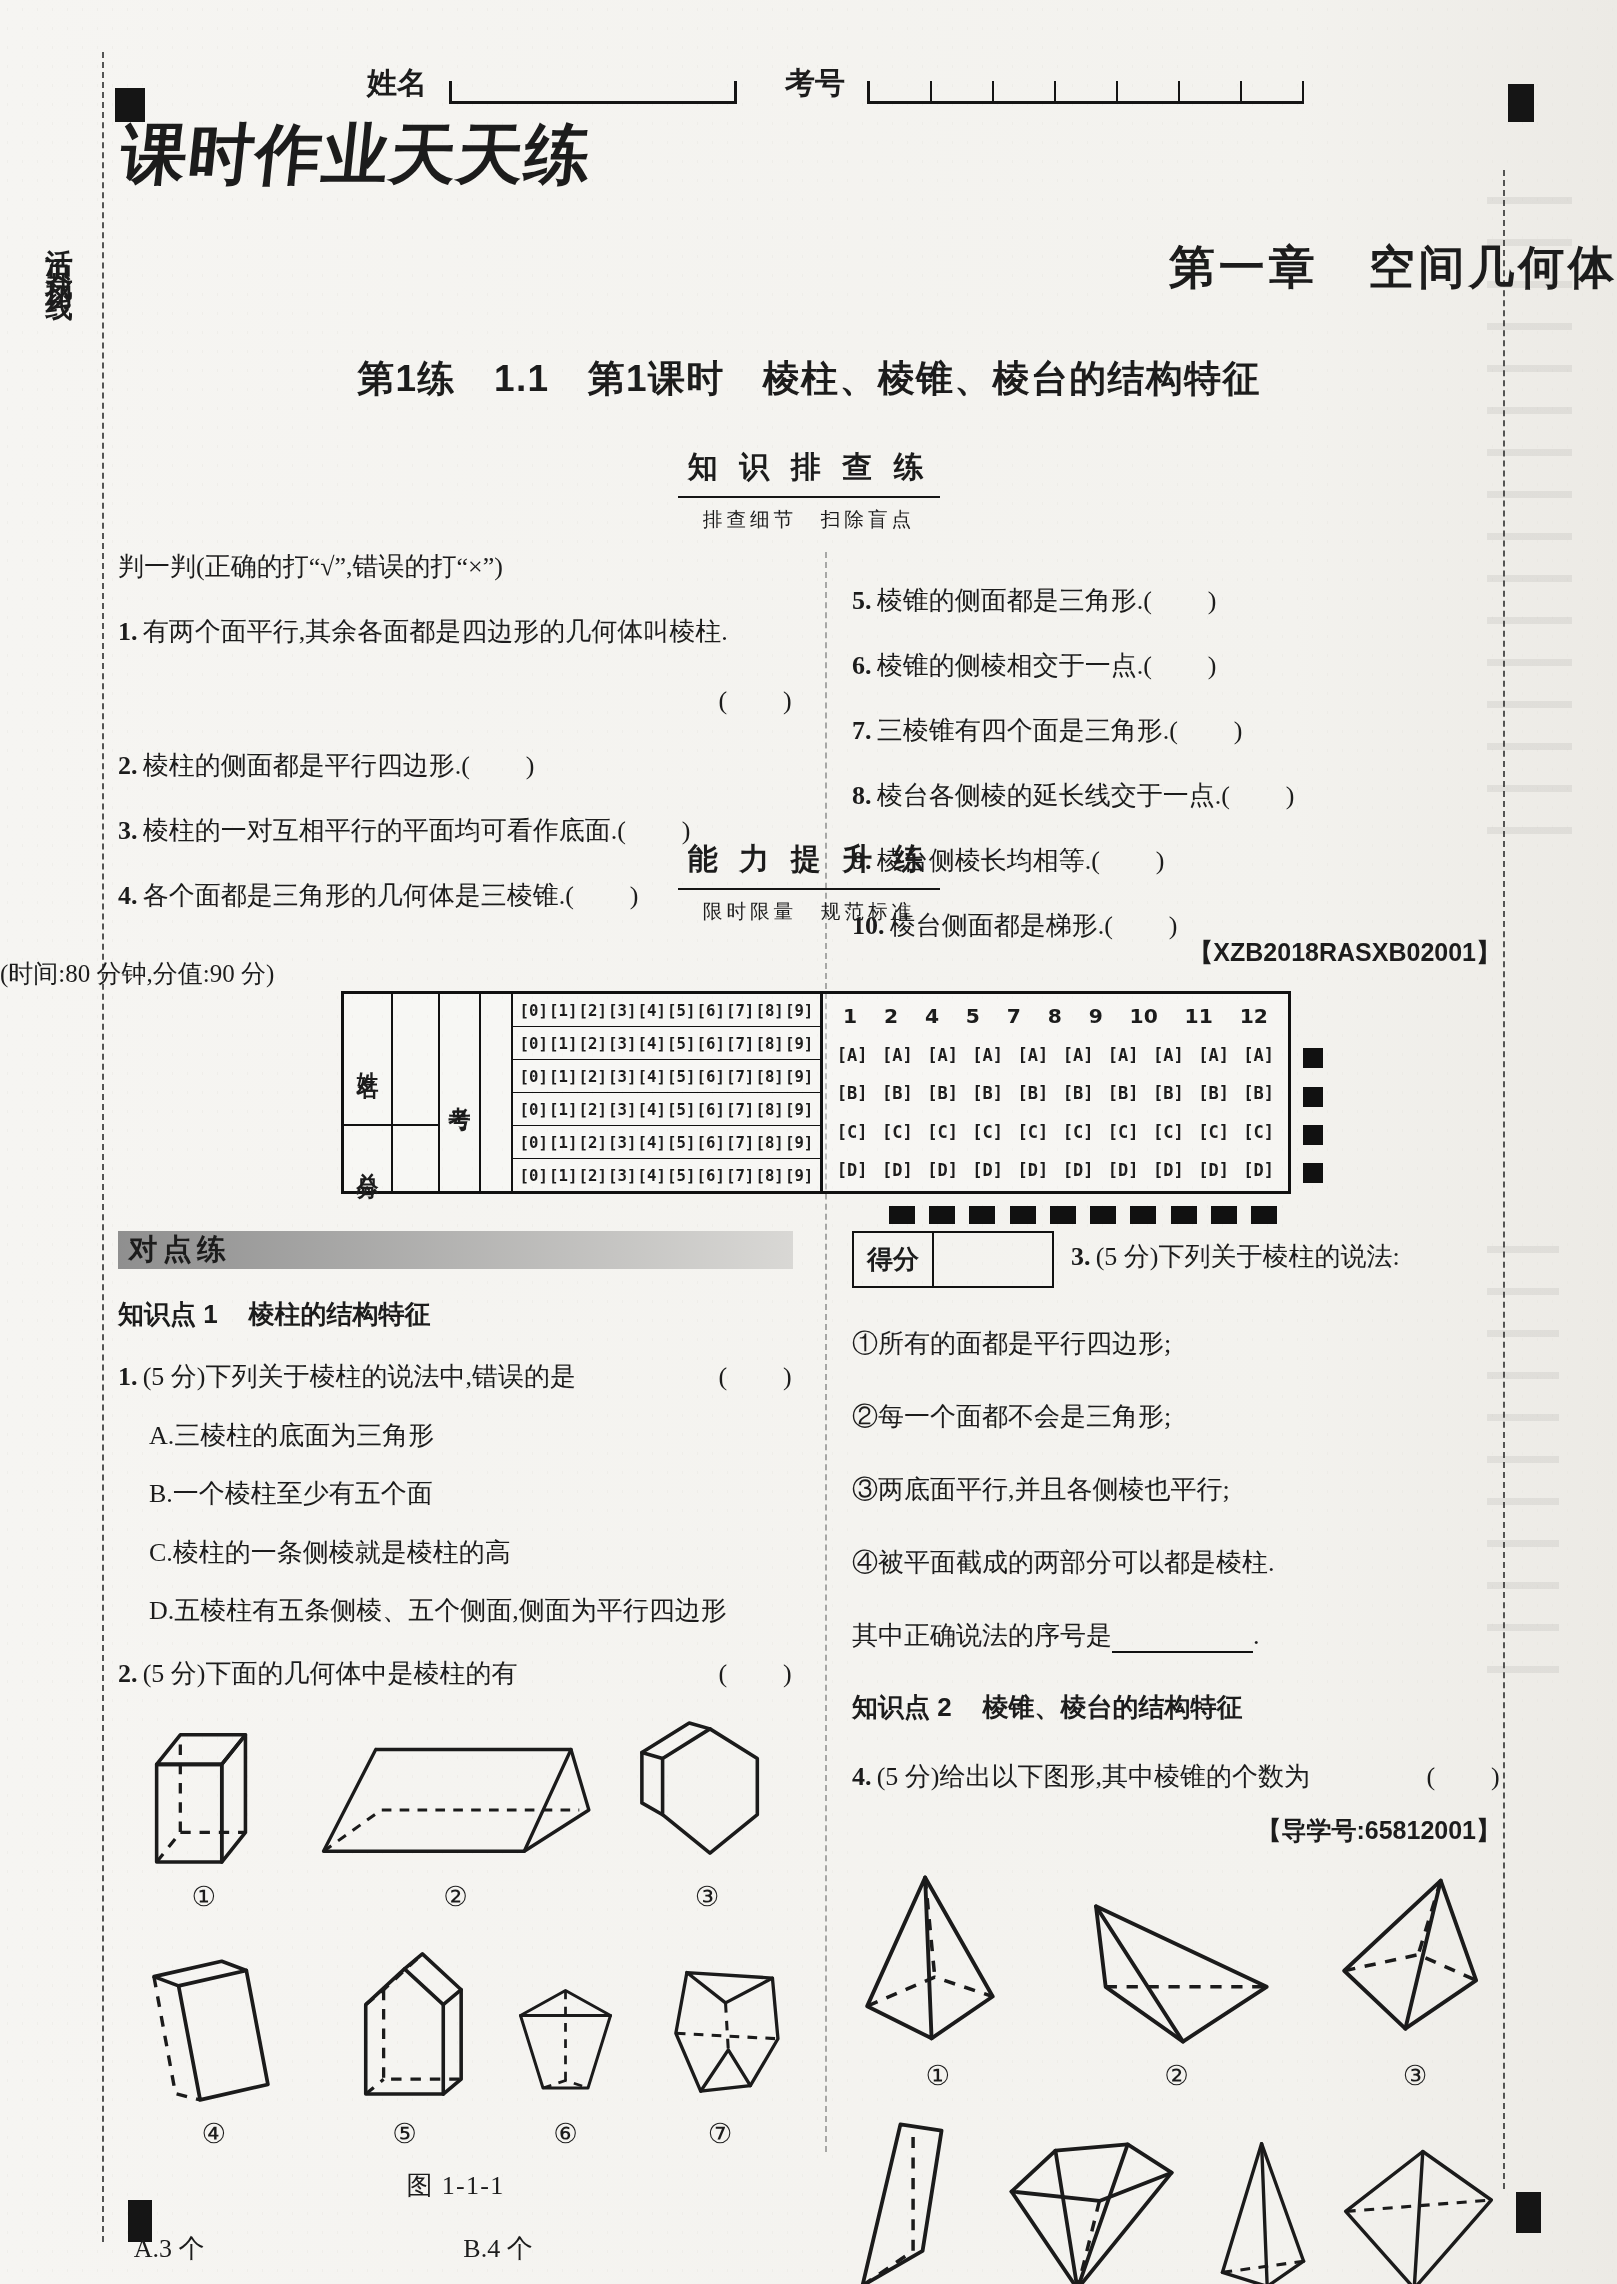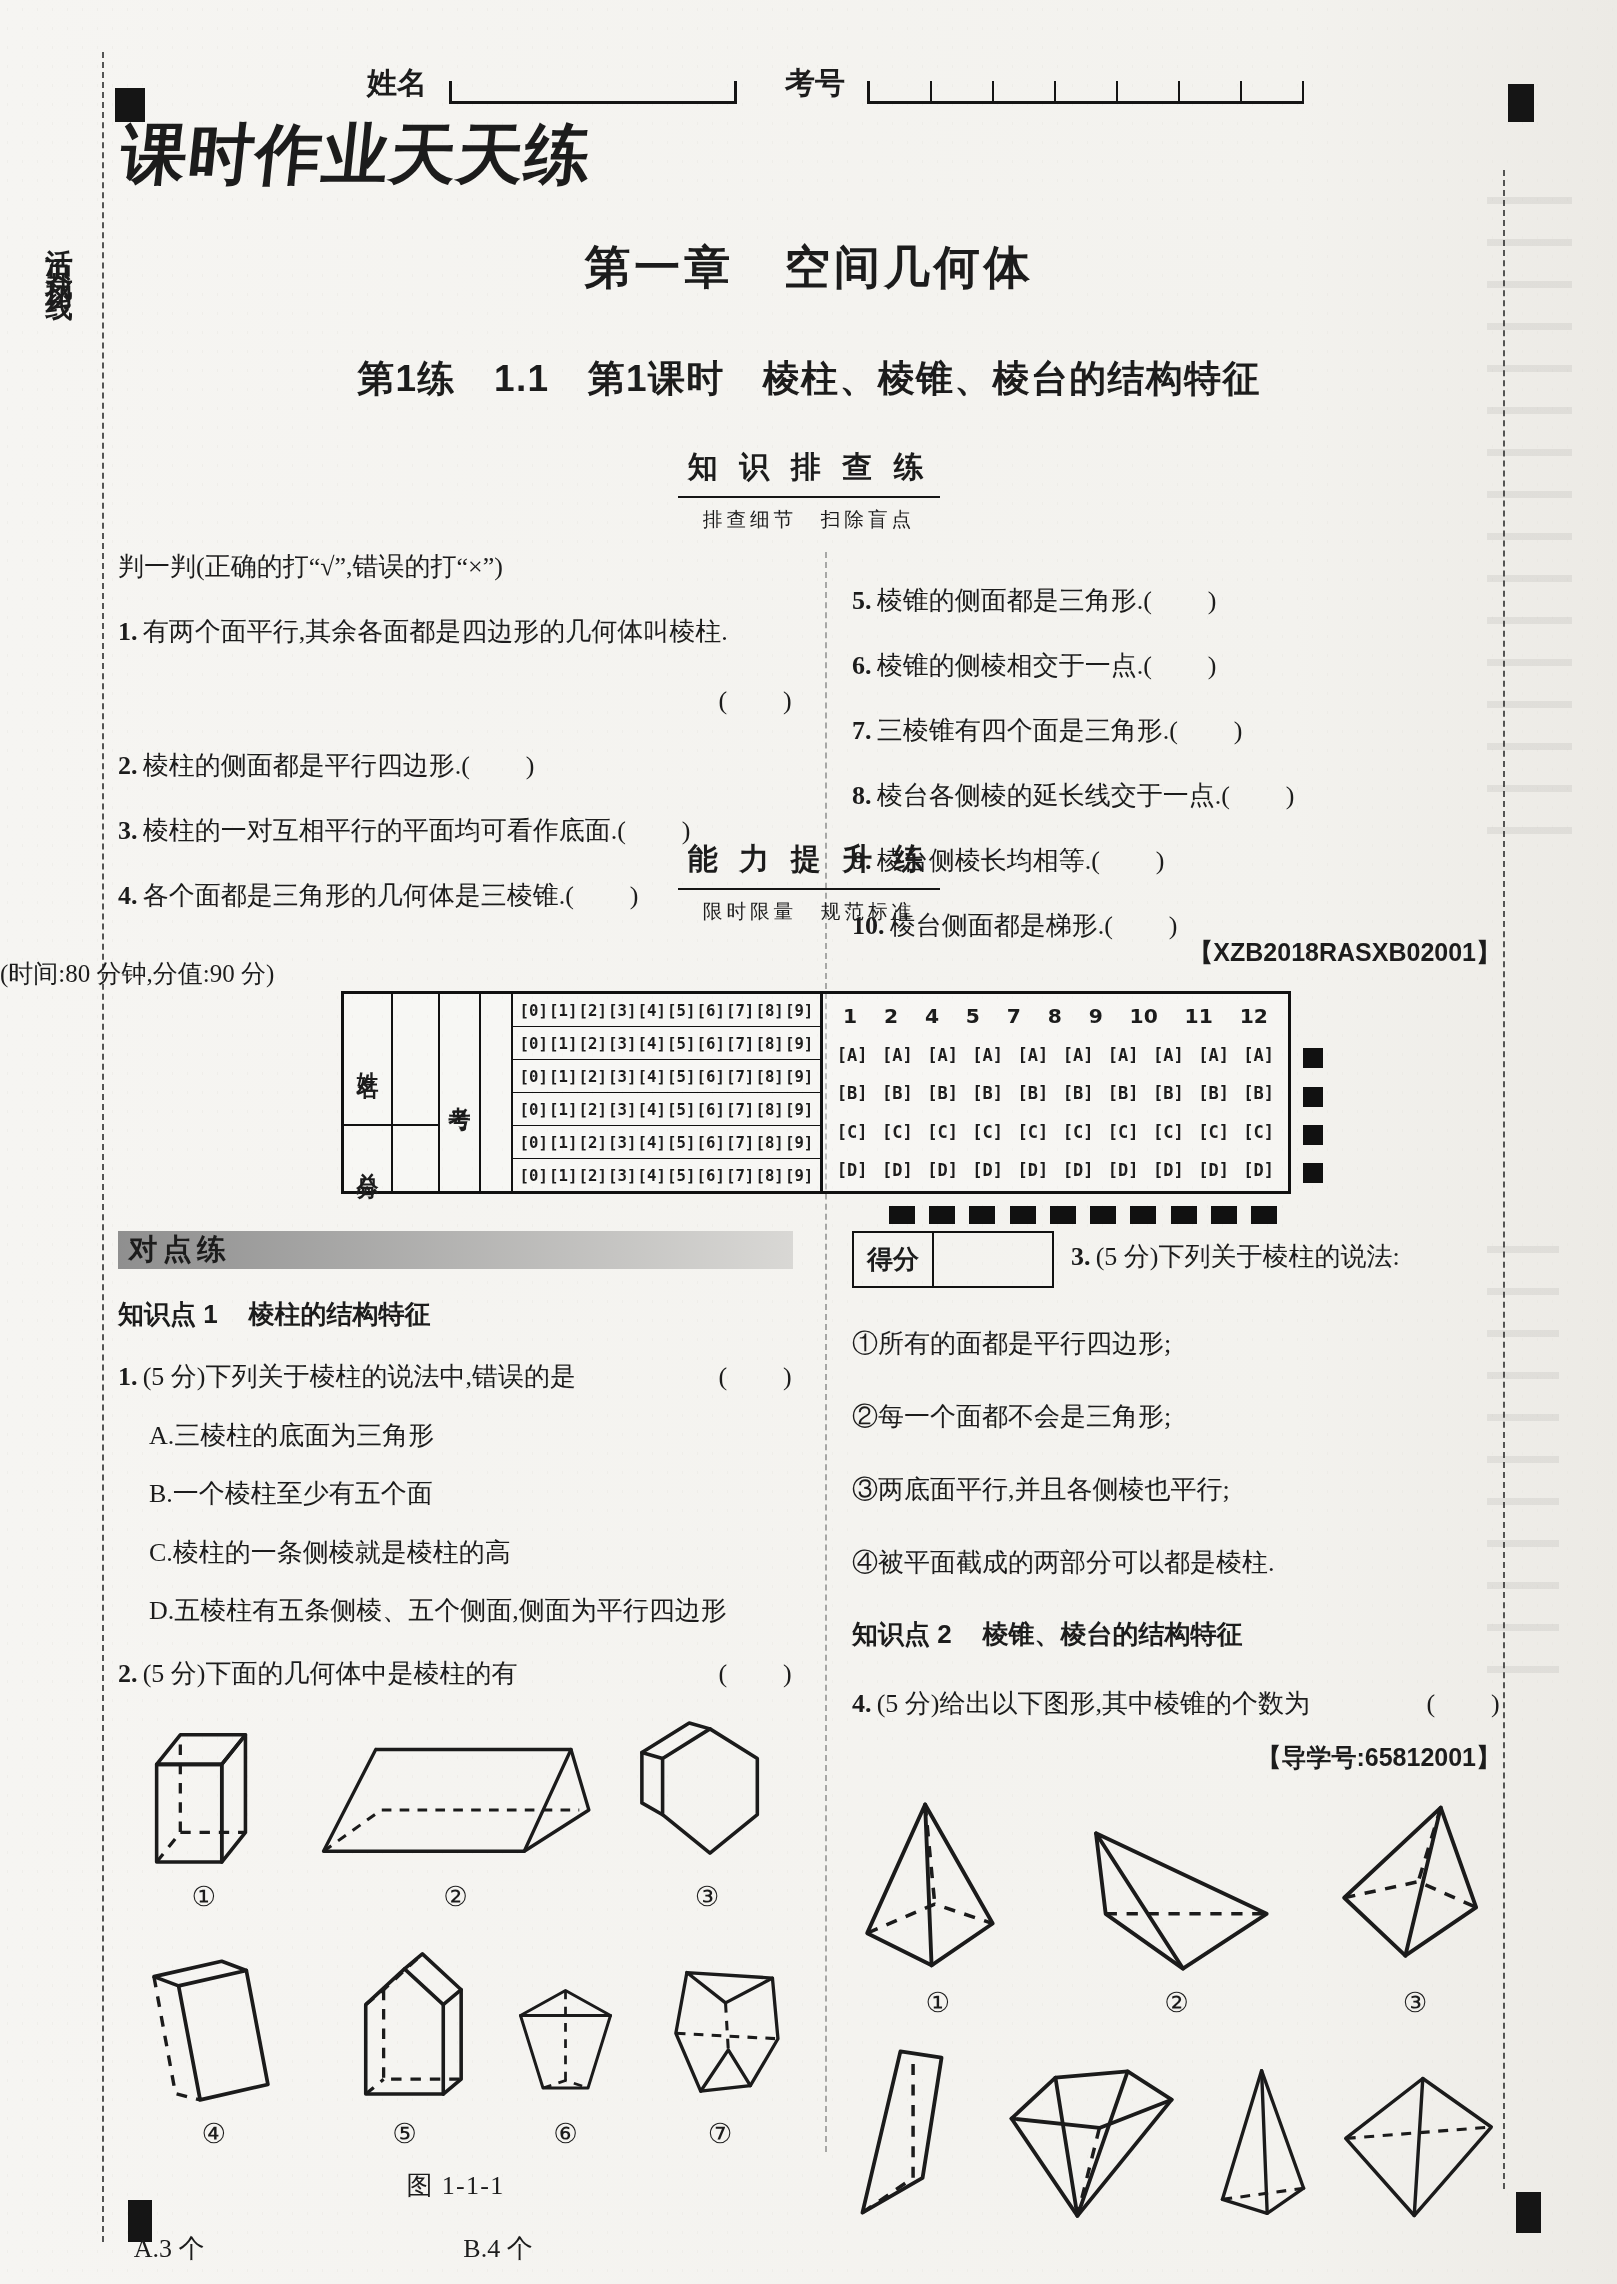--- a/index.html
+++ b/index.html
@@ -20,21 +20,21 @@
   
   .head-row{position:absolute;top:63px;left:367px;display:flex;align-items:flex-end;gap:22px;
     font-family:"Liberation Sans",sans-serif;font-weight:900;font-size:30px;}
   .fill-line{height:19.7px;border-bottom:3.9px solid #151515;}
   .name-line{width:282px;border-left:3.3px solid #151515;border-right:3.3px solid #151515;}
   .exam-line{display:flex;}
   .exam-line .seg{width:60px;height:19.7px;border-bottom:3.9px solid #151515;border-right:2.6px solid #151515;}
   .exam-line .seg:first-child{border-left:3.3px solid #151515;}
   .brand{position:absolute;left:121px;top:110px;font-family:"Liberation Sans",sans-serif;
     font-weight:900;font-size:66px;letter-spacing:1.3px;transform:skewX(-6deg);}
-  .chapter{position:absolute;top:237px;left:0;width:100%;text-align:center;
+  .chapter{position:absolute;top:237px;left:0;width:100%;text-align:right;
     font-family:"Liberation Sans",sans-serif;font-weight:900;font-size:46px;letter-spacing:3.9px;}
   .lesson{position:absolute;top:354px;left:0;width:100%;text-align:center;
     font-family:"Liberation Sans",sans-serif;font-weight:900;font-size:37px;letter-spacing:1.3px;}
   .sechead{position:absolute;left:0;width:100%;text-align:center;}
   .sechead .t{display:inline-block;font-family:"Liberation Sans",sans-serif;font-weight:900;
     font-size:30px;letter-spacing:6.6px;border-bottom:2.6px solid #151515;padding:0 9.2px 7.9px;}
   .sechead .s{margin-top:7.9px;font-size:19.7px;letter-spacing:3.9px;}
   .sec2wrap{position:absolute;top:839px;left:0;width:100%;display:flex;justify-content:center;gap:10.5px;flex-direction:column;}
   .sec2wrap .meta{font-size:25px;margin-top:22px;}
   .code-line{position:absolute;top:936px;right:117px;font-family:"Liberation Sans",sans-serif;
@@ -491,20 +491,23 @@
         </div>
         <div class="q3head"><span class="jnum">3.</span><span>(5 分)下列关于棱柱的说法:</span></div>
       </div>
       <div id="q3-items">
           <div class="q3item">①所有的面都是平行四边形;</div>
           <div class="q3item">②每一个面都不会是三角形;</div>
           <div class="q3item">③两底面平行,并且各侧棱也平行;</div>
           <div class="q3item">④被平面截成的两部分可以都是棱柱.</div>
         </div>
 
+      <div class="tail">
+        <span>其中正确说法的序号是</span><span class="blank"></span><span>.</span>
+      </div>
 
       <div class="kp" style="margin-top:37px;">
         <span>知识点 2</span>
         <span class="kt">棱锥、棱台的结构特征</span>
       </div>
 
       <div class="qline" style="margin-top:34px;">
         <span><span class="jnum">4.</span><span>(5 分)给出以下图形,其中棱锥的个数为</span></span>
         <span class="bracket">(　　)</span>
       </div>

